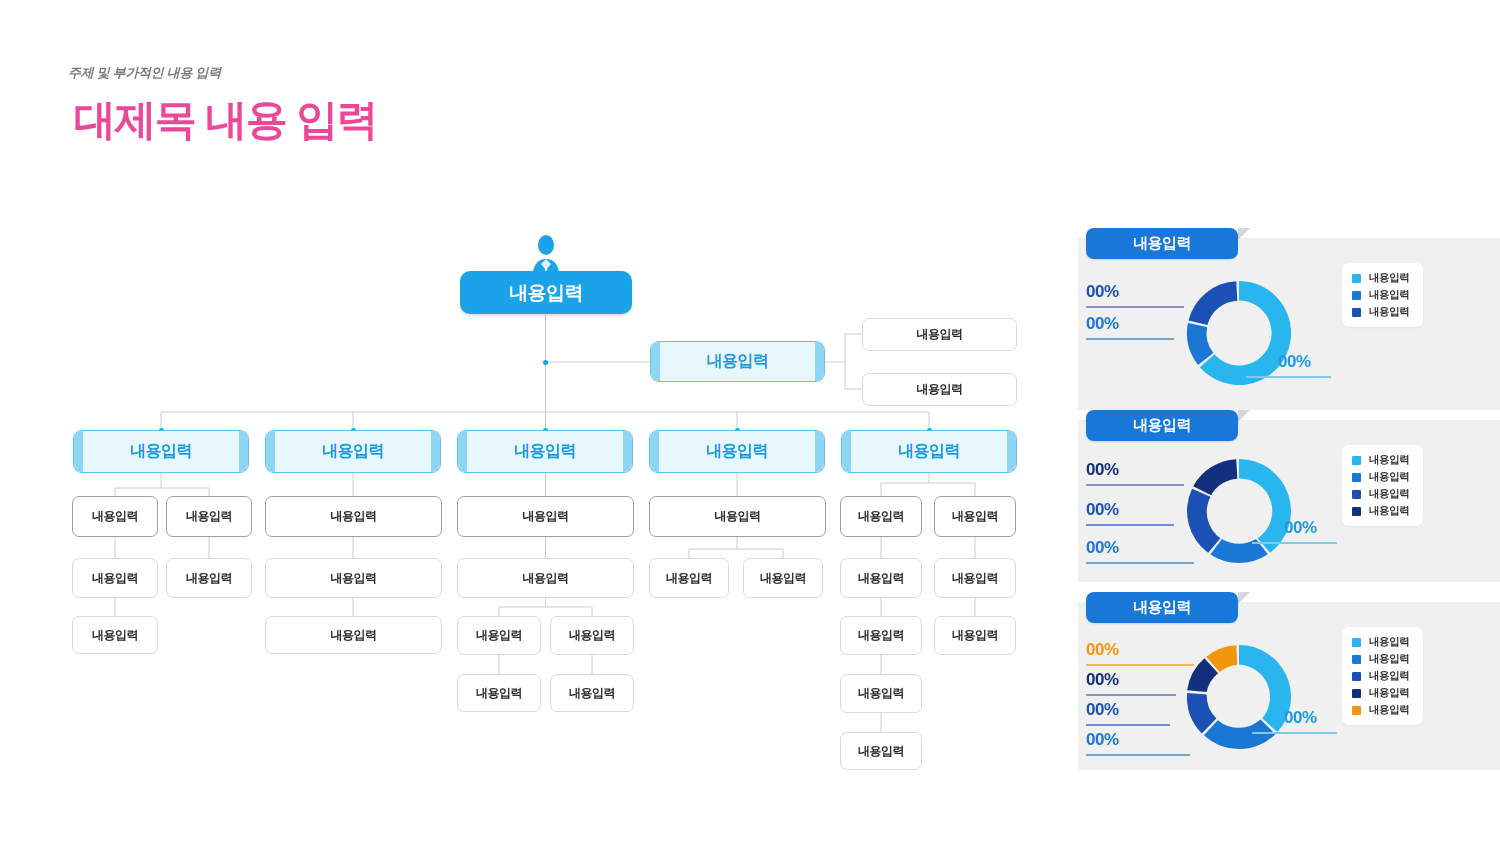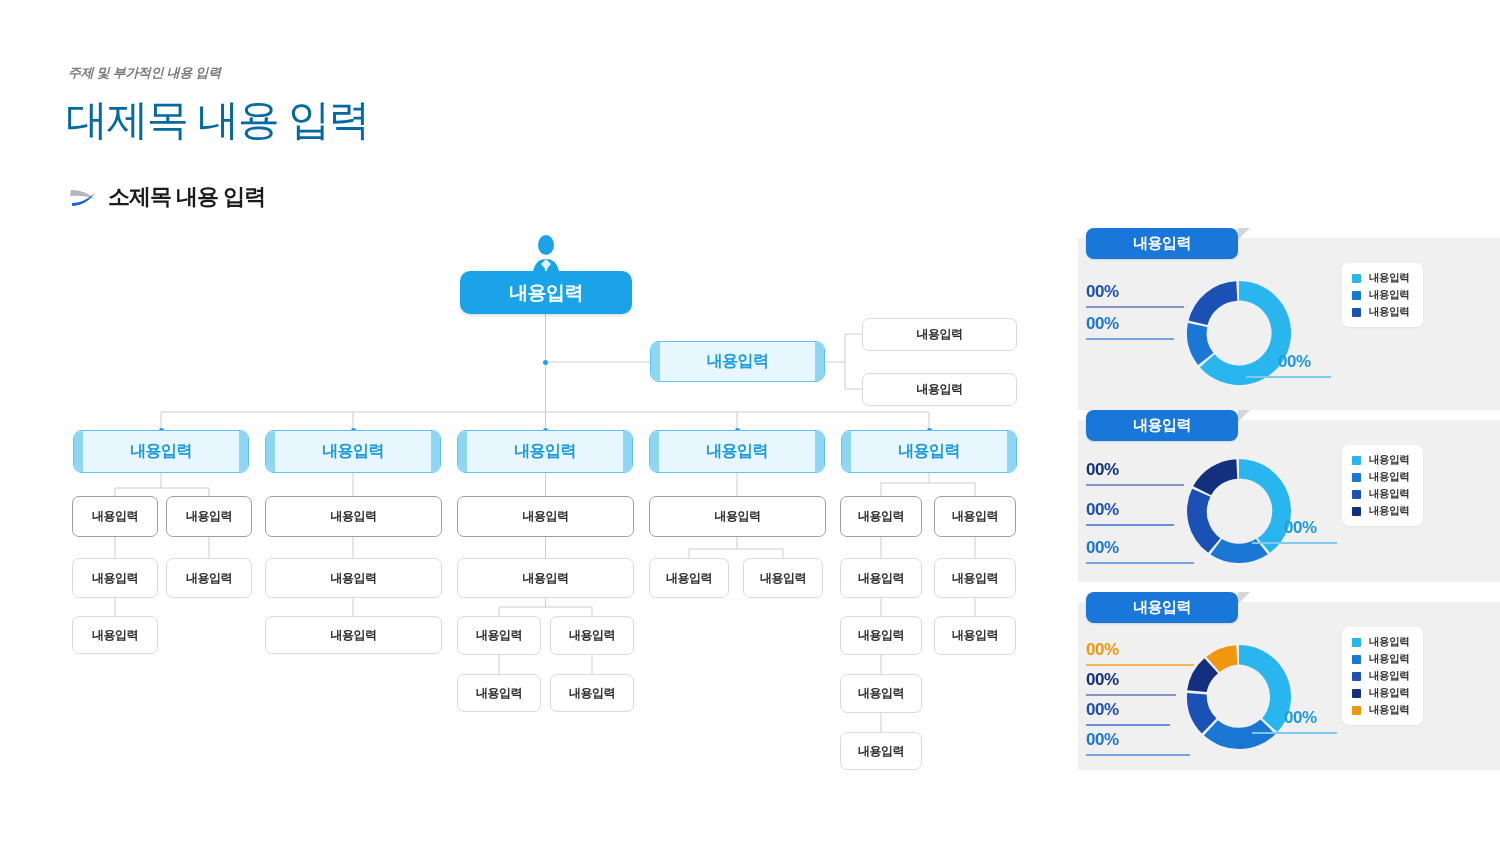--- a/index.html
+++ b/index.html
@@ -5,21 +5,21 @@
   html,body{margin:0;padding:0;}
   body{
     width:1500px;height:844px;background:#ffffff;
     font-family:"Liberation Sans","DejaVu Sans",sans-serif;
     overflow:hidden;position:relative;
   }
   .slide{position:absolute;inset:0;}
 
   
   .eyebrow{position:absolute;left:68px;top:64px;font-size:13px;color:#7b7b7b;letter-spacing:-.3px;font-weight:700;font-style:italic;}
-  .title{position:absolute;left:66px;top:92px;font-size:42px;font-weight:400;color:#0369a1;letter-spacing:-1.6px;}
+  .title{position:absolute;left:74px;top:92px;font-size:42px;font-weight:700;color:#ec4899;letter-spacing:-1.6px;}
   .subtitle-wrap{position:absolute;left:68px;top:182px;display:flex;align-items:center;gap:10px;}
   .sub-icon{width:30px;height:26px;position:relative;display:block;}
   .subtitle{font-size:22px;font-weight:800;color:#1b1b1b;letter-spacing:-1px;}
 
   
   .org{position:absolute;left:0;top:0;width:1060px;height:844px;}
   .org svg.lines{position:absolute;left:0;top:0;width:1060px;height:844px;pointer-events:none;}
 
   .node{position:absolute;box-sizing:border-box;display:flex;align-items:center;justify-content:center;}
 
@@ -82,29 +82,20 @@
   .donut{position:absolute;}
 </style>
 </head>
 <body>
 
 <div class="slide">
 
   <div class="eyebrow">주제 및 부가적인 내용 입력</div>
   <div class="title">대제목 내용 입력</div>
 
-  <div class="subtitle-wrap">
-    <span class="sub-icon">
-      <svg width="30" height="26" viewBox="0 0 30 26">
-        <path d="M3 6 C12 6 20 9 27 15 C20 12 11 11 2 12 Z" fill="#b3b6ba"></path>
-        <path d="M4 19 C11 19 19 16 27 9 C21 17 13 22 4 22 Z" fill="#1566c8"></path>
-      </svg>
-    </span>
-    <span class="subtitle">소제목 내용 입력</span>
-  </div>
 
   <div class="org">
 
     <svg class="lines">
       <g stroke="#c9ccd0" stroke-width="1" fill="none">
 
         <path d="M545.5 314 L545.5 425"></path>
 
         <path d="M545.5 362 L650 362"></path>
 

